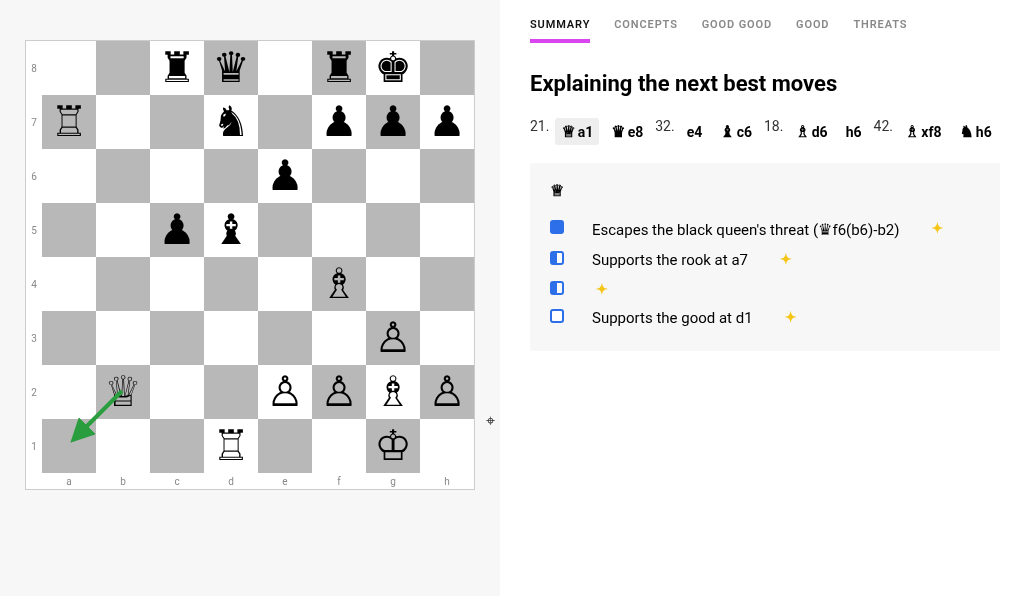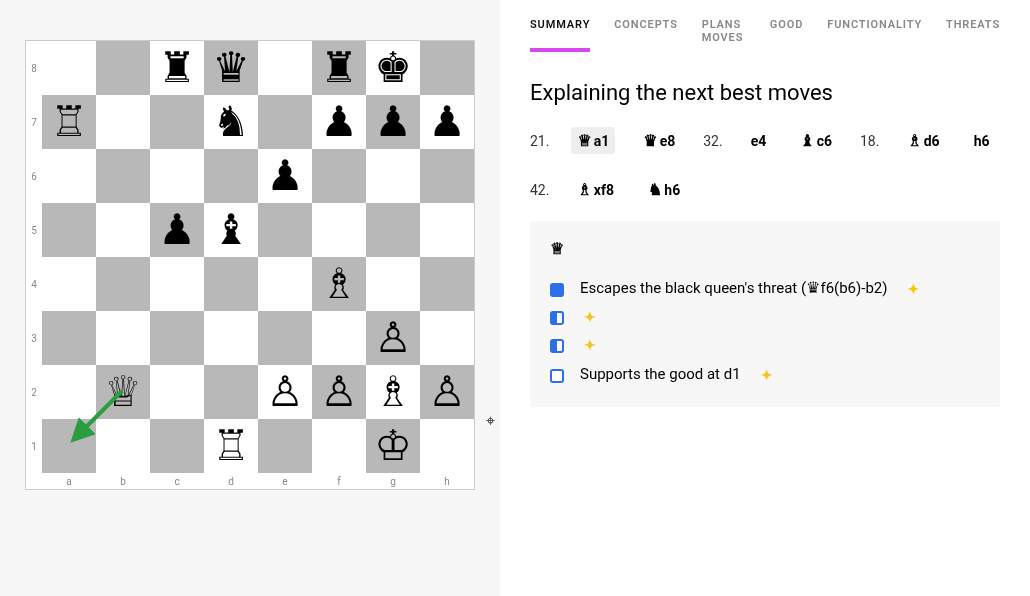--- a/index.html
+++ b/index.html
@@ -12,29 +12,29 @@
 .sq { width: 54px; height: 54px; display: flex; align-items: center; justify-content: center; font-size: 42px; line-height: 1; position: relative; }
 .light { background: #fff; }
 .dark { background: #b8b8b8; }
 .piece { font-family: "Segoe UI Symbol", "Arial Unicode MS", sans-serif; }
 .arrow { position: absolute; pointer-events: none; }
 .cursor-icon { position: absolute; right: -20px; bottom: 60px; font-size: 16px; color: #333; }
 .right-panel { flex: 1; padding: 18px 30px; overflow-y: auto; }
 .tabs { display: flex; gap: 24px; border-bottom: 0; margin-bottom: 28px; }
 .tab { font-size: 11px; font-weight: 600; letter-spacing: 0.08em; color: #888; padding-bottom: 8px; cursor: pointer; }
 .tab.active { color: #111; border-bottom: 4px solid #d946ef; }
-.heading { font-size: 22px; font-weight: 400; margin-bottom: 22px; }
-.moves-row { display: flex; align-items: center; gap: 22px; flex-wrap: wrap; font-size: 14px; margin-bottom: 18px; }
+.heading { font-size: 22px; font-weight: 700; margin-bottom: 22px; }
+.moves-row { display: flex; gap: 6px; flex-wrap: wrap; font-size: 14px; margin-bottom: 18px; }
 .move-num { color: #333; }
 .move-chip { padding: 4px 6px; border-radius: 3px; font-weight: 700; display: inline-flex; align-items: center; gap: 2px; }
 .move-chip.hl { background: #eee; }
 .piece-glyph { font-family: "Segoe UI Symbol", "Arial Unicode MS", sans-serif; font-size: 16px; }
 .explain-block { background: #f7f7f7; padding: 18px 20px; border-radius: 2px; }
 .explain-title { font-weight: 700; font-size: 15px; margin-bottom: 14px; display: flex; align-items: center; gap: 4px; }
-.reason { display: flex; align-items: flex-end; gap: 16px; font-size: 15px; padding: 6px 0; }
+.reason { display: flex; align-items: flex-start; gap: 28px; font-size: 15px; padding: 6px 0; }
 .bullet { width: 14px; height: 14px; border-radius: 3px; flex-shrink: 0; }
 .b-full { background: #2d6fe8; }
 .b-half { background: #fff; border: 2px solid #2d6fe8; position: relative; }
 .b-half::before { content: ""; position: absolute; left: 0; top: 0; bottom: 0; width: 50%; background: #2d6fe8; }
 .b-outline { background: #fff; border: 2px solid #2d6fe8; }
 .plus-icon { color: #f5c518; font-weight: 700; margin-left: 4px; font-size: 14px; }
 .corner-blank { background: #fff; }
 </style>
 </head>
 <body>
@@ -175,23 +175,22 @@
       <line id="arrow-line" stroke="#2a9d3f" stroke-width="4" marker-end="url(#arrowhead)" x1="81" y1="351" x2="35" y2="397"></line>
     </svg>
     <span class="cursor-icon">⌖</span>
   </div>
 </div>
 
 <div class="right-panel">
   <div class="tabs" id="tabs">
       <div class="tab active">SUMMARY</div>
       <div class="tab">CONCEPTS</div>
-      <div class="tab">PLANS MOVES</div>
+      <div class="tab">GOOD GOOD</div>
       <div class="tab">GOOD</div>
-      <div class="tab">FUNCTIONALITY</div>
       <div class="tab">THREATS</div>
     </div>
   <h2 class="heading">Explaining the next best moves</h2>
   <div class="moves-row" id="moves-row">
       <span class="move-num">21.</span>
       <span class="move-chip hl">
         <span class="piece-glyph">♕</span>
         <span>a1</span>
       </span>
       <span class="move-chip">
@@ -229,20 +228,21 @@
       <span class="piece-glyph">♕</span>
     </div>
     <div id="reasons">
         <div class="reason">
           <span class="bullet b-full"></span>
           <span>Escapes the black queen's threat (<span class="piece-glyph">♛</span>f6(b6)-b2)</span>
           <span class="plus-icon">✦</span>
         </div>
         <div class="reason">
           <span class="bullet b-half"></span>
+          <span>Supports the rook at a7</span>
           <span class="plus-icon">✦</span>
         </div>
         <div class="reason">
           <span class="bullet b-half"></span>
           <span class="plus-icon">✦</span>
         </div>
         <div class="reason">
           <span class="bullet b-outline"></span>
           <span>Supports the good at d1</span>
           <span class="plus-icon">✦</span>

